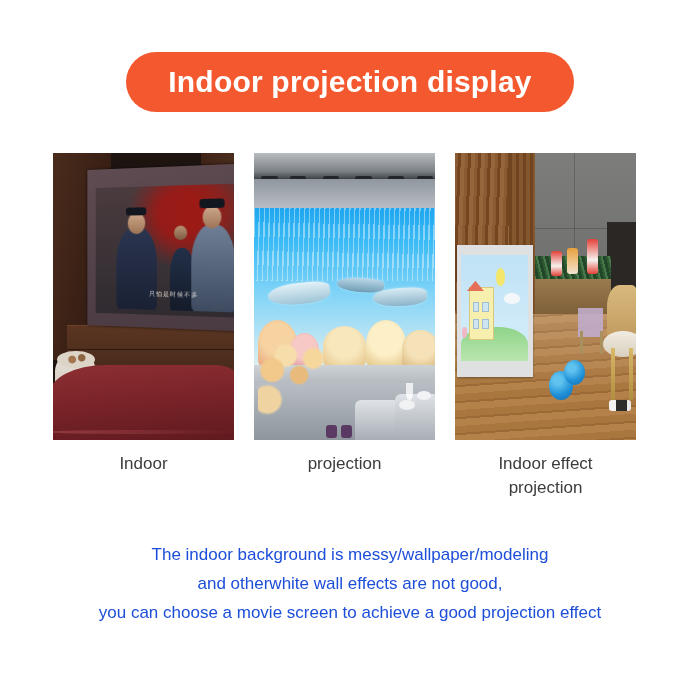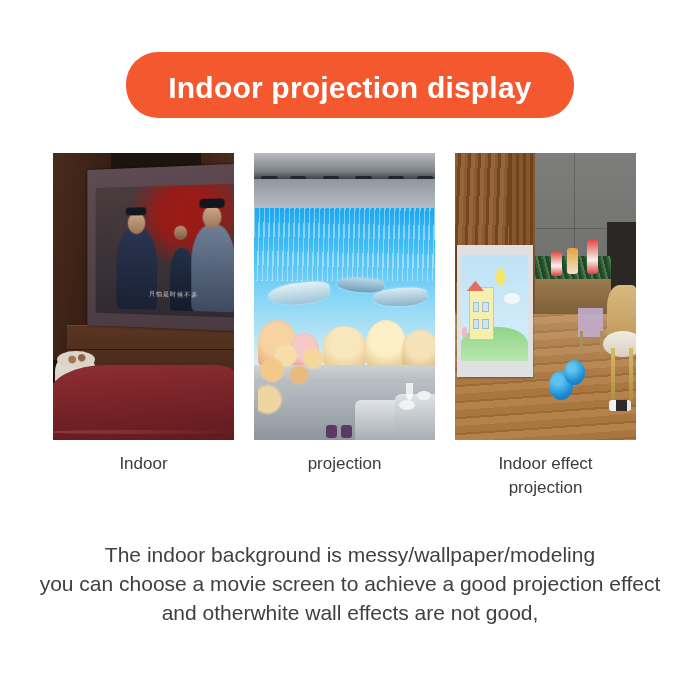--- a/index.html
+++ b/index.html
@@ -25,21 +25,21 @@
     position: absolute;
     left: 0;
     top: 52px;
     width: 700px;
     display: flex;
     justify-content: center;
   }
   .banner {
     background: #f4582f;
     border-radius: 32px;
-    padding: 18px 42px 12px 42px;
+    padding: 12px 42px 12px 42px;
     min-width: 380px;
     text-align: center;
     box-sizing: border-box;
   }
   .banner-text {
     color: #ffffff;
     font-size: 30px;
     font-weight: bold;
     letter-spacing: 0.2px;
     line-height: 36px;
@@ -371,22 +371,22 @@
   }
   .caption .l2 { display: block; white-space: nowrap; }
 
   
   .footer {
     position: absolute;
     left: 0;
     top: 540px;
     width: 700px;
     text-align: center;
-    color: #404040;
-    font-size: 21px;
+    color: #1d4ed8;
+    font-size: 17px;
     line-height: 29px;
   }
   .footer .fl { display: block; white-space: nowrap; }
 </style>
 </head>
 <body>
 
 <div class="page">
 
   <div class="banner-wrap">
@@ -512,17 +512,17 @@
       <span class="l2">projection</span>
     </div>
     <div class="caption">
       <span class="l2">Indoor effect</span>
       <span class="l2">projection</span>
     </div>
   </div>
 
   <div class="footer">
     <span class="fl">The indoor background is messy/wallpaper/modeling</span>
+    <span class="fl">and otherwhite wall effects are not good,</span>
     <span class="fl">you can choose a movie screen to achieve a good projection effect</span>
-    <span class="fl">and otherwhite wall effects are not good,</span>
   </div>
 
 </div>
 
 </body></html>

